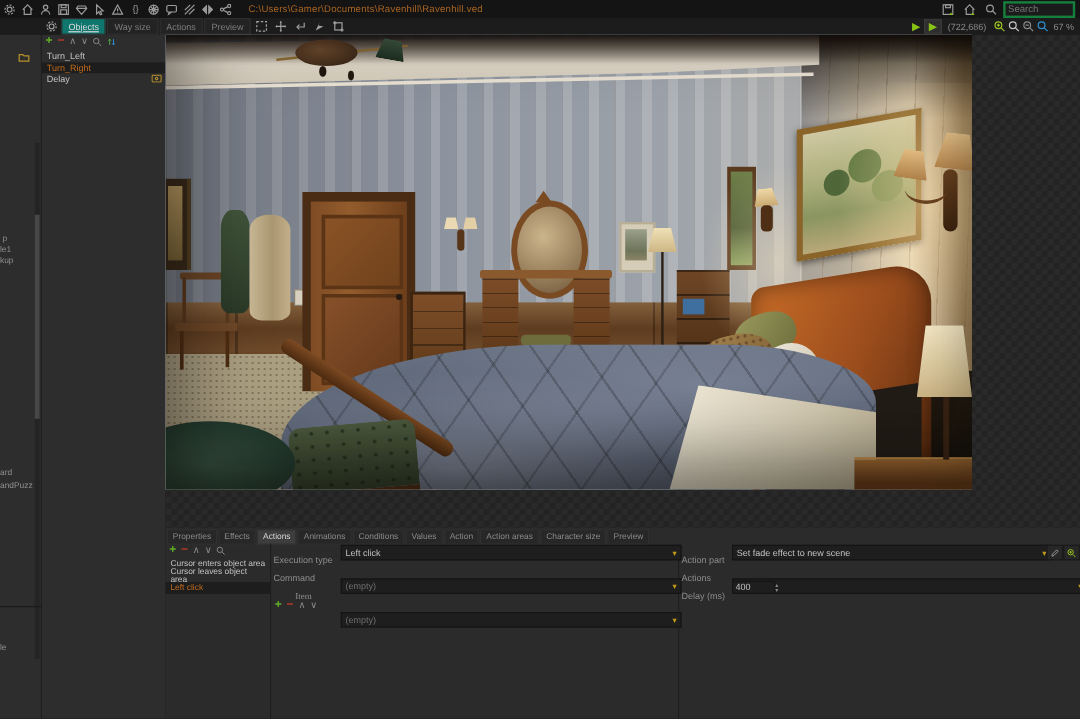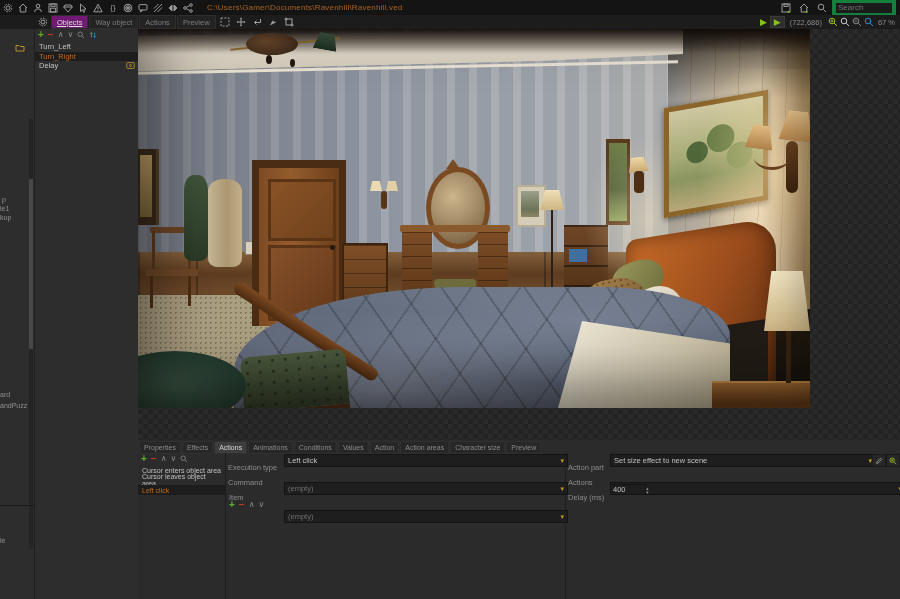--- a/index.html
+++ b/index.html
@@ -6,27 +6,27 @@
   #app{position:relative;width:900px;height:599px;background:#2b2b2b;overflow:hidden;
        font-family:"Liberation Sans",sans-serif;color:#bdbdbd;-webkit-user-select:none;user-select:none;}
   .abs{position:absolute;}
   svg{display:block;}
   
   #titlebar{left:0;top:0;width:900px;height:15px;background:#141414;display:flex;align-items:center;}
   .tbi{width:14px;height:13px;display:flex;align-items:center;justify-content:center;margin-left:1px;}
   .tbi svg{width:10px;height:10px;stroke:#9a9a9a;fill:none;stroke-width:1;}
   .path-text{color:#a96423;font-size:8px;margin-left:12px;letter-spacing:.2px;}
   #search-box{margin-left:auto;display:flex;align-items:center;gap:3px;padding-right:4px;}
-  #search-input{width:52px;height:10px;background:#1b1b1b;border:4px solid #15803d;color:#8a8a8a;
+  #search-input{width:52px;height:10px;background:#1b1b1b;border:2px solid #15803d;color:#8a8a8a;
        font-size:8px;font-family:"Liberation Sans",sans-serif;padding:0 2px;}
   
   #toolbar2{left:0;top:15px;width:900px;height:14px;background:#1c1c1c;display:flex;align-items:center;border-bottom:1px solid #161616;}
   .tb2-btn{height:12px;display:flex;align-items:center;justify-content:center;padding:0 3px;}
   .tab{height:12px;display:flex;align-items:center;padding:0 5px;font-size:7.5px;color:#7e7e7e;background:#232323;border:1px solid #2e2e2e;margin-right:1px;}
-  .tab.active{background:#701a75;color:#dcdcdc;text-decoration:underline;}
+  .tab.active{background:#0f766e;color:#dcdcdc;text-decoration:underline;}
   .tb2-icon svg{width:10px;height:10px;stroke:#a0a0a0;fill:none;stroke-width:1;}
   .play-glyph{color:#8ac317;font-size:9px;line-height:9px;}
   .coords{color:#8a8a8a;font-size:7.5px;margin:0 5px;}
   .zoom-pct{color:#8a8a8a;font-size:7.5px;margin:0 5px 0 3px;}
   .magbtn{width:12px;height:12px;display:flex;align-items:center;justify-content:center;}
   
   #left-strip{left:0;top:29px;width:34px;height:570px;background:#2d2d2d;border-right:1px solid #1f1f1f;}
   .fragment{position:absolute;font-size:7px;color:#8f8f8f;white-space:nowrap;}
   #strip-scrollbar{position:absolute;left:29px;top:90px;width:4px;height:430px;background:#242424;}
   #strip-thumb{position:absolute;left:0;top:60px;width:4px;height:170px;background:#474747;}
@@ -177,21 +177,21 @@
 
   <div id="toolbar2" class="abs">
     <div style="width:35px;"></div>
     <span class="tb2-btn tb2-icon">
         <svg viewBox="0 0 10 10">
           <circle cx="5" cy="5" r="2"></circle>
           <circle cx="5" cy="5" r="3.8" stroke-dasharray="1.6 1.3"></circle>
         </svg>
       </span>
     <span class="tab active">Objects</span>
-    <span class="tab">Way object</span>
+    <span class="tab">Way size</span>
     <span class="tab">Actions</span>
     <span class="tab">Preview</span>
     <span class="tb2-btn tb2-icon">
         <svg viewBox="0 0 10 10">
           <rect x="1" y="1" width="8" height="8" stroke-dasharray="2 1.4"></rect>
         </svg>
       </span>
     <span class="tb2-btn tb2-icon">
         <svg viewBox="0 0 10 10">
           <line x1="5" y1="1" x2="5" y2="9"></line>
@@ -476,37 +476,37 @@
       <div class="abs" style="left:2px;top:3px;width:54px;"><span class="fld-label">Execution type</span></div>
       <div class="dropdown abs" style="left:58px;top:1px;width:276px;">
         <span class="dd-val">Left click</span>
         <span class="dd-arrow">▾</span>
       </div>
       <div class="abs" style="left:2px;top:18px;width:54px;"><span class="fld-label">Command</span></div>
       <div class="dropdown abs" style="left:58px;top:16px;width:276px;">
         <span class="dd-val empty">(empty)</span>
         <span class="dd-arrow">▾</span>
       </div>
-      <div class="abs" style="left:3px;top:33px;width:54px;"><span class="fld-label">Item</span></div>
+      <div class="abs" style="left:20px;top:33px;width:54px;font-family:Liberation Serif, serif;"><span class="fld-label">Item</span></div>
       <div class="dropdown abs" style="left:58px;top:31px;width:276px;">
         <span class="dd-val empty">(empty)</span>
         <span class="dd-arrow">▾</span>
       </div>
       <div class="mini-toolbar abs" style="left:0;top:46px;">
         <span class="mt-plus">+</span>
         <span class="mt-minus">−</span>
         <span class="mt-chev">∧</span>
         <span class="mt-chev">∨</span>
       </div>
     </div>
 
     <div class="abs" style="left:428px;top:13px;width:334px;height:146px;">
       <div class="abs" style="left:2px;top:3px;width:40px;"><span class="fld-label">Action part</span></div>
       <div class="dropdown abs" style="left:44px;top:1px;width:258px;">
-        <span class="dd-val">Set size effect to new scene</span>
+        <span class="dd-val">Set fade effect to new scene</span>
         <span class="dd-arrow">▾</span>
       </div>
       <span class="icon-btn abs" style="left:306px;top:1px;">
           <svg viewBox="0 0 10 10" style="width:8px;height:8px;stroke:#a0a0a0;fill:none;">
             <path d="M2 8 L2.5 6 L7 1.5 L8.5 3 L4 7.5 Z"></path>
           </svg>
         </span>
       <span class="icon-btn abs" style="left:320px;top:1px;">
           <svg viewBox="0 0 10 10" style="width:8px;height:8px;stroke:#9dc41e;fill:none;">
             <circle cx="4" cy="4" r="2.8"></circle>

